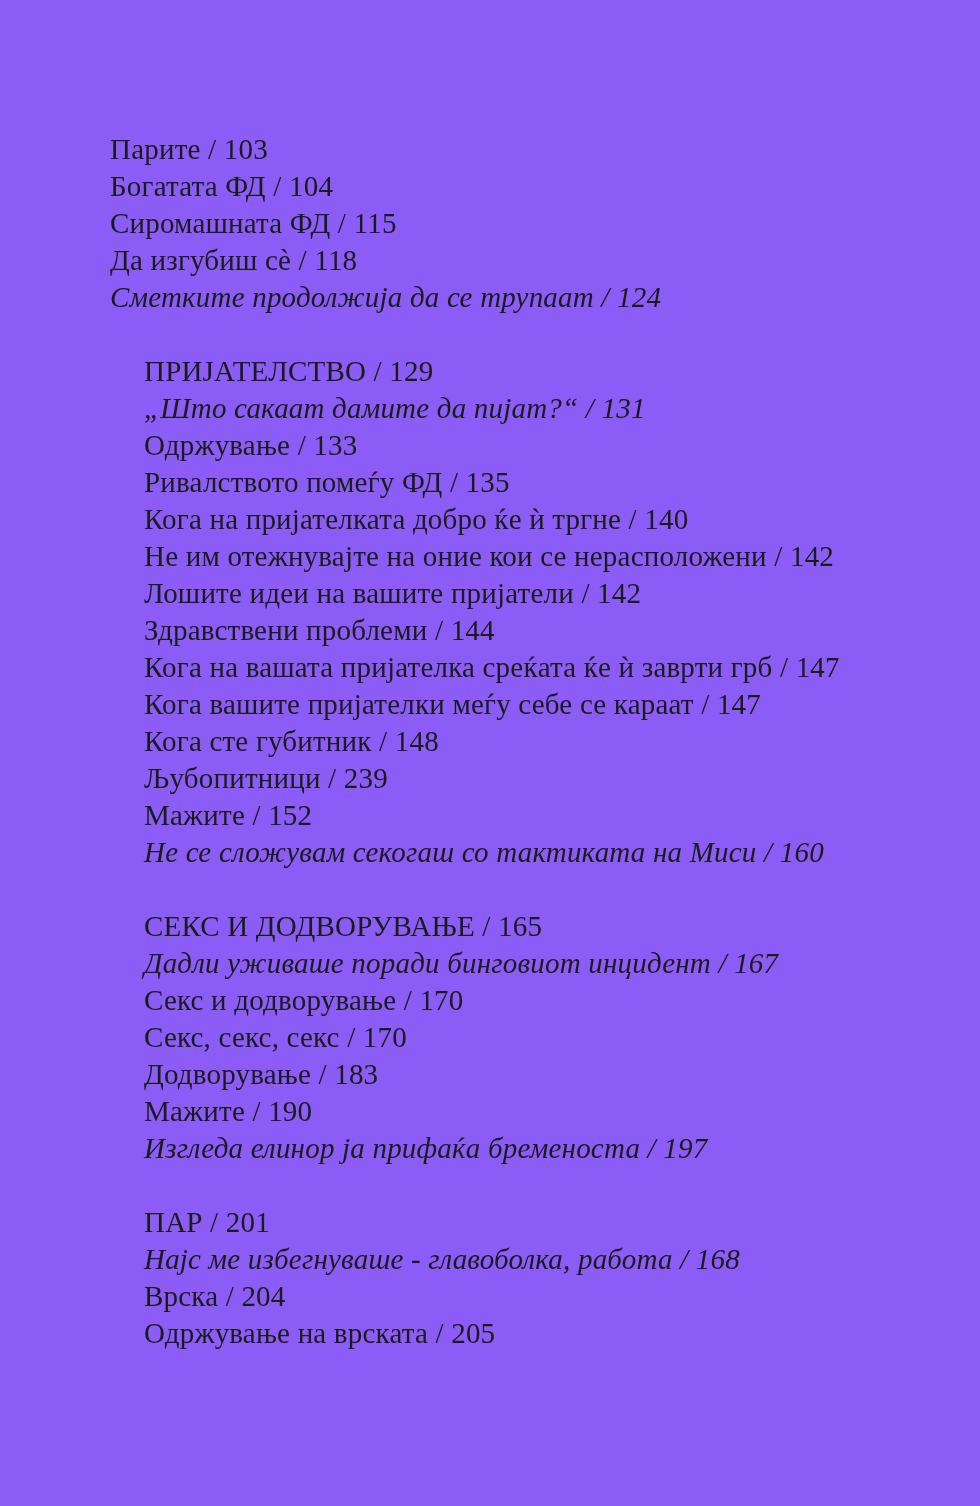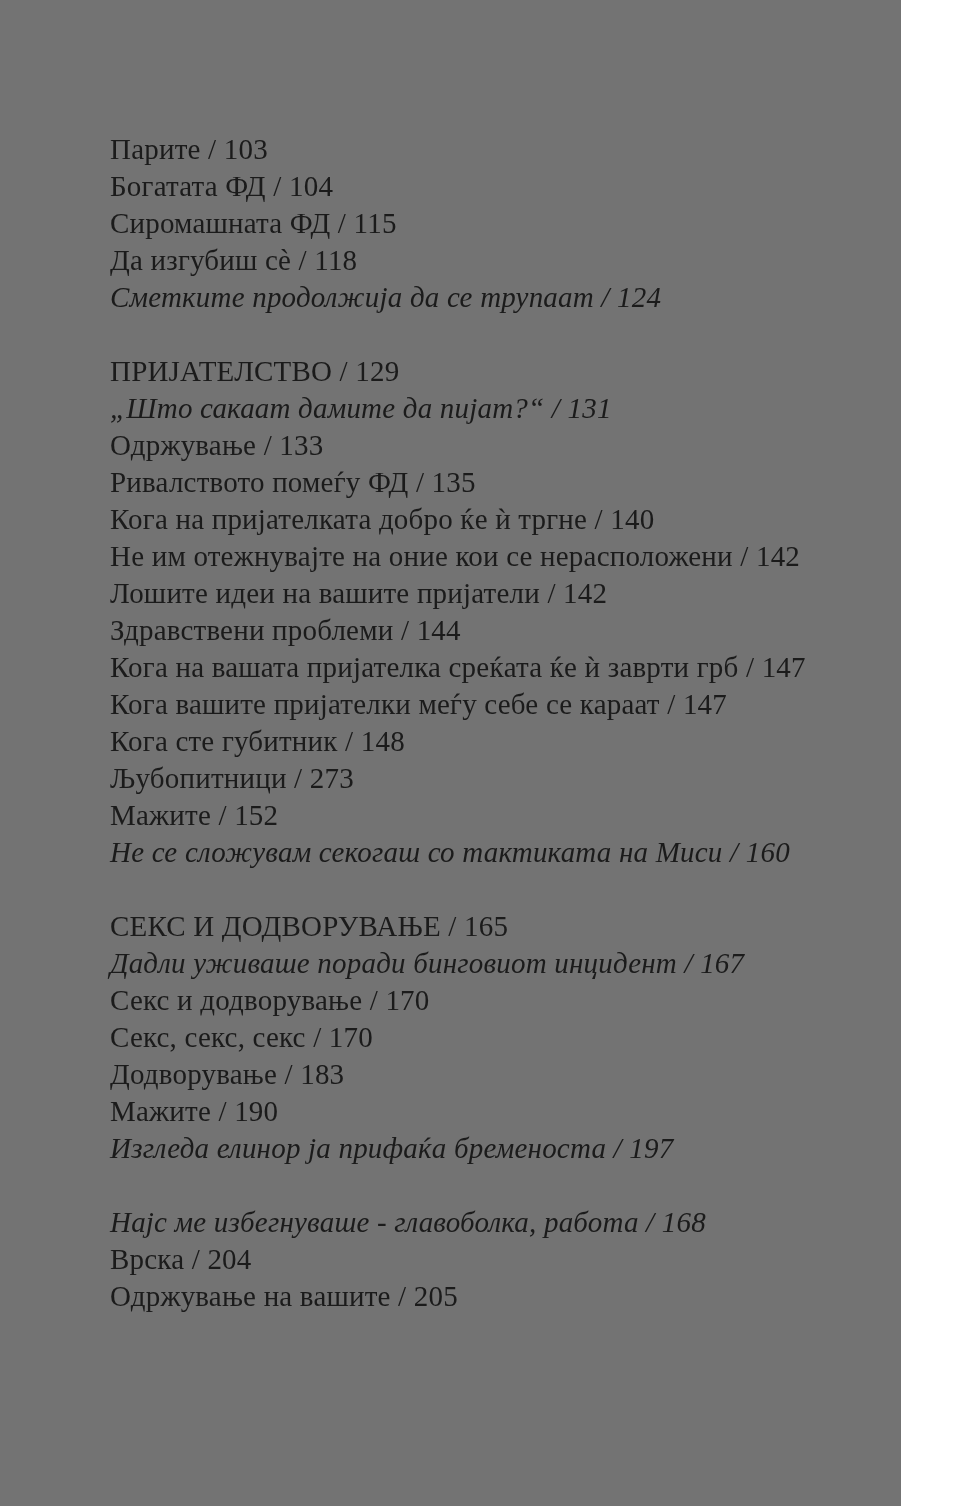--- a/index.html
+++ b/index.html
@@ -2,38 +2,39 @@
 <html><head>
 <meta charset="utf-8">
 <style>
   html, body {
     margin: 0;
     padding: 0;
     background: #ffffff;
   }
   .page {
     position: relative;
-    width: 901px;
+    width: 980px;
     height: 1506px;
-    background: #737373;
+    background: #8b5cf6;
     overflow: hidden;
     text-decoration: underline;
   }
   .toc {
     position: absolute;
     left: 110px;
     top: 131px;
     font-family: "Liberation Serif", "DejaVu Serif", serif;
     font-size: 29px;
     line-height: 37px;
     color: #1b1b1b;
     letter-spacing: 0.2px;
   }
   .toc-section + .toc-section {
     margin-top: 37px;
+    margin-left: 34px;
   }
   .toc-line {
     height: 37px;
     white-space: nowrap;
   }
   .toc-line.italic {
     font-style: italic;
   }
   .toc-line.heading {
     font-style: normal;
@@ -57,32 +58,33 @@
         <div class="toc-line italic"><span>„Што сакаат дамите да пијат?“</span><span> / </span><span>131</span></div>
         <div class="toc-line"><span>Одржување</span><span> / </span><span>133</span></div>
         <div class="toc-line"><span>Ривалството помеѓу ФД</span><span> / </span><span>135</span></div>
         <div class="toc-line"><span>Кога на пријателката добро ќе ѝ тргне</span><span> / </span><span>140</span></div>
         <div class="toc-line"><span>Не им отежнувајте на оние кои се нерасположени</span><span> / </span><span>142</span></div>
         <div class="toc-line"><span>Лошите идеи на вашите пријатели</span><span> / </span><span>142</span></div>
         <div class="toc-line"><span>Здравствени проблеми</span><span> / </span><span>144</span></div>
         <div class="toc-line"><span>Кога на вашата пријателка среќата ќе ѝ заврти грб</span><span> / </span><span>147</span></div>
         <div class="toc-line"><span>Кога вашите пријателки меѓу себе се караат</span><span> / </span><span>147</span></div>
         <div class="toc-line"><span>Кога сте губитник</span><span> / </span><span>148</span></div>
-        <div class="toc-line"><span>Љубопитници</span><span> / </span><span>273</span></div>
+        <div class="toc-line"><span>Љубопитници</span><span> / </span><span>239</span></div>
         <div class="toc-line"><span>Мажите</span><span> / </span><span>152</span></div>
         <div class="toc-line italic"><span>Не се сложувам секогаш со тактиката на Миси</span><span> / </span><span>160</span></div>
       </div>
       <div class="toc-section">
         <div class="toc-line heading"><span>СЕКС И ДОДВОРУВАЊЕ</span><span> / </span><span>165</span></div>
         <div class="toc-line italic"><span>Дадли уживаше поради бинговиот инцидент</span><span> / </span><span>167</span></div>
         <div class="toc-line"><span>Секс и додворување</span><span> / </span><span>170</span></div>
         <div class="toc-line"><span>Секс, секс, секс</span><span> / </span><span>170</span></div>
         <div class="toc-line"><span>Додворување</span><span> / </span><span>183</span></div>
         <div class="toc-line"><span>Мажите</span><span> / </span><span>190</span></div>
         <div class="toc-line italic"><span>Изгледа елинор ја прифаќа бременоста</span><span> / </span><span>197</span></div>
       </div>
       <div class="toc-section">
+        <div class="toc-line heading"><span>ПАР</span><span> / </span><span>201</span></div>
         <div class="toc-line italic"><span>Најс ме избегнуваше - главоболка, работа</span><span> / </span><span>168</span></div>
         <div class="toc-line"><span>Врска</span><span> / </span><span>204</span></div>
-        <div class="toc-line"><span>Одржување на вашите</span><span> / </span><span>205</span></div>
+        <div class="toc-line"><span>Одржување на врската</span><span> / </span><span>205</span></div>
       </div>
     </div>
 </div>
 
 </body></html>

